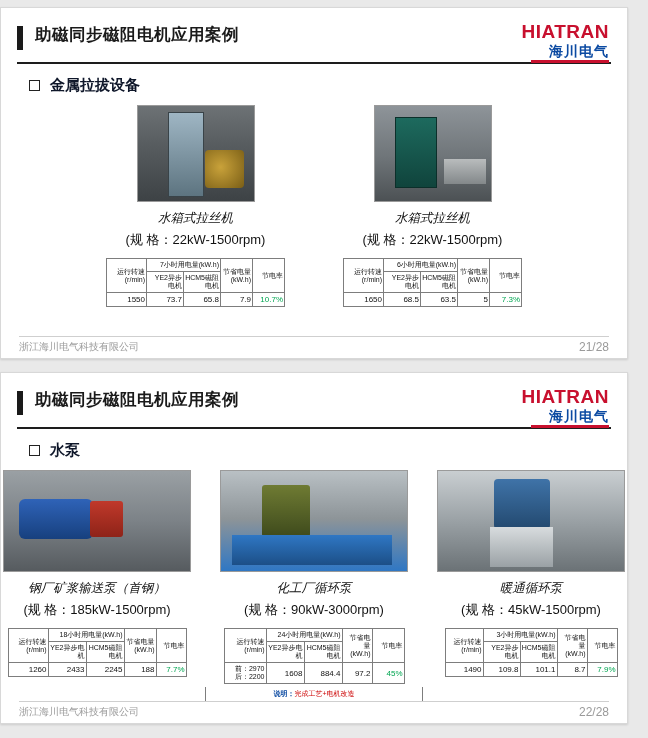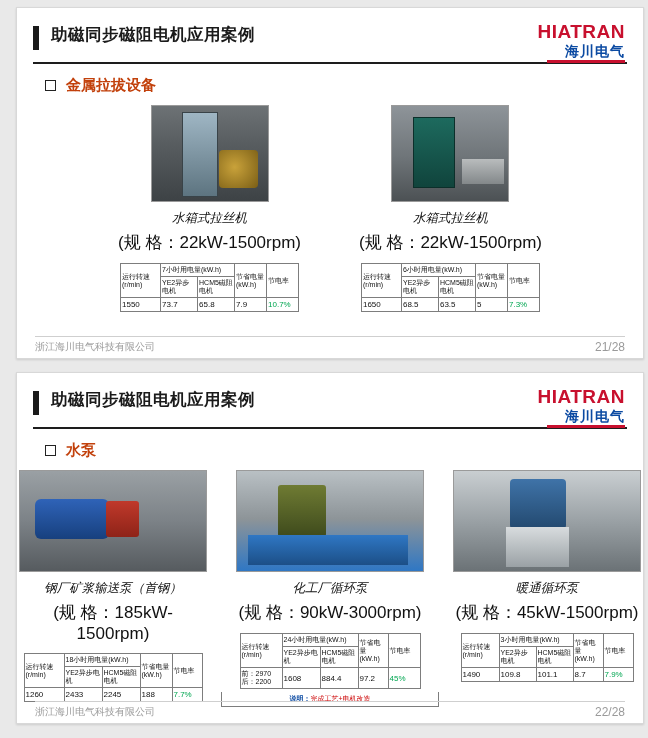--- a/index.html
+++ b/index.html
@@ -6,21 +6,21 @@
   html, body {
     margin: 0; padding: 0;
     width: 648px; height: 738px;
     background: #e9e9e9;
     font-family: "Liberation Sans", sans-serif;
   }
   .deck { width: 648px; height: 738px; position: relative; }
 
   .slide {
     position: absolute;
-    left: 16px;
+    left: 0;
     width: 628px;
     background: #ffffff;
     border: 1px solid #d8d8d8;
     box-shadow: 0 1px 2px rgba(0,0,0,.12);
     overflow: hidden;
   }
   #slide1 { top: 7px; height: 352px; }
   #slide2 { top: 372px; height: 352px; }
 
   
@@ -80,21 +80,21 @@
     gap: 10px;
   }
   .sq {
     width: 11px; height: 11px;
     border: 1.6px solid #222;
     display: inline-block;
   }
   .section-label {
     font-size: 15px;
     font-weight: bold;
-    color: #c2410c;
+    color: #0f172a;
   }
 
   
   .cols {
     display: flex;
     justify-content: center;
     margin-top: 10px;
   }
   #slide1 .cols { gap: 58px; }
   #slide2 .cols { gap: 14px; padding: 0 12px; }
@@ -111,38 +111,38 @@
   #slide2 .photo { width: 188px; height: 102px; }
 
   .cap {
     font-size: 12.5px;
     color: #111;
     margin-top: 8px;
     text-align: center;
     font-style: italic;
   }
   .spec {
-    font-size: 17px;
+    font-size: 13px;
     color: #111;
     margin-top: 4px;
     text-align: center;
   }
 
   
   table.data {
     border-collapse: collapse;
     margin-top: 9px;
     font-size: 7px;
     color: #111;
     table-layout: fixed;
   }
   table.data td, table.data th {
     border: 1px solid #7d7d7d;
     padding: 2px 1px;
-    text-align: left;
+    text-align: right;
     vertical-align: middle;
     font-weight: normal;
     line-height: 1.15;
     margin-left: 28px;
   }
   .val-row td { font-size: 8px; padding: 3px 1px; }
   .saving { color: #00a651; font-weight: bold; font-size: 9px; }
   .saving-big { color: #00a651; font-weight: bold; font-size: 11px; }
 
   .note {

